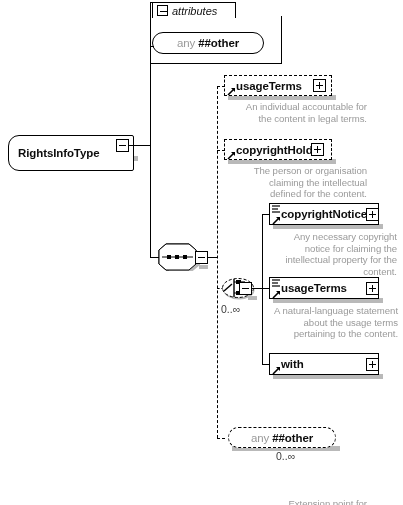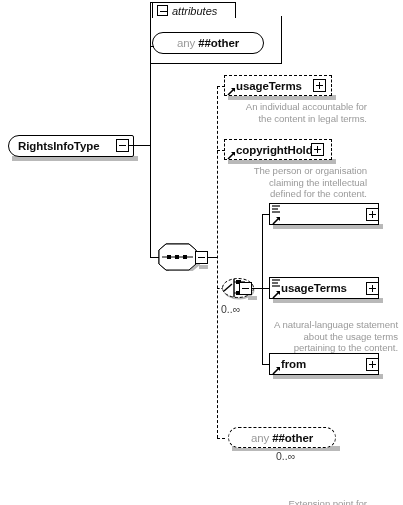--- a/index.html
+++ b/index.html
@@ -206,21 +206,21 @@
   <div class="attr-tab" style="left:152px; top:2px; width:84px; height:16px;">
     <div class="tog" style="position:relative; left:0; top:0; width:11px; height:11px;"></div>
     <span class="atitle">attributes</span>
   </div>
 
   <div class="anypill solid" style="left:152px; top:32px; width:112px; height:22px;">
     <span class="atxt"><span class="gray">any</span>&nbsp;<span class="blk">##other</span></span>
   </div>
 
   <div class="shadow" style="left:12px; top:156px; width:126px; height:5px;"></div>
-  <div class="typebox" style="left:8px; top:135px; width:126px; height:22px;">
+  <div class="typebox" style="left:8px; top:135px; width:126px; height:36px;">
     <span class="tlabel">RightsInfoType</span>
   </div>
   <div class="tog" style="left:116px; top:139px;"></div>
 
 
   <div class="ln-h" style="left:129px; top:145px; width:22px;"></div>
   <div class="ln-v" style="left:150px; top:46px; height:100px;"></div>
   <div class="ln-h" style="left:150px; top:46px; width:4px;"></div>
   <div class="ln-v" style="left:150px; top:145px; height:113px;"></div>
   <div class="ln-h" style="left:150px; top:257px; width:10px;"></div>
@@ -295,53 +295,58 @@
   <div class="occ" style="left:221px; top:303px;">0..∞</div>
 
   <div class="ln-h" style="left:252px; top:288px; width:10px;"></div>
   <div class="ln-v" style="left:262px; top:214px; height:150px;"></div>
   <div class="ln-h" style="left:262px; top:214px; width:8px;"></div>
   <div class="ln-h" style="left:262px; top:288px; width:8px;"></div>
   <div class="ln-h" style="left:262px; top:364px; width:8px;"></div>
 
   <div class="shadow" style="left:273px; top:224px; width:110px; height:5px;"></div>
   <div class="elbox solid" style="left:269px; top:203px; width:110px; height:22px;">
+    <span class="elname">copyrightNotice</span>
     <svg class="lines-icon" viewBox="0 0 8 9">
       <line x1="0" y1="1" x2="8" y2="1" stroke="#000" stroke-width="1.2"></line>
       <line x1="0" y1="4" x2="6" y2="4" stroke="#000" stroke-width="1.2"></line>
       <line x1="0" y1="7" x2="8" y2="7" stroke="#000" stroke-width="1.2"></line>
     </svg>
     <svg class="arrow-sw" viewBox="0 0 9 9">
       <path d="M1 8 L7 2" stroke="#000" stroke-width="1.6" fill="none"></path>
       <path d="M8 1 L8 5 L4 1 Z" fill="#000"></path>
     </svg>
   </div>
   <div class="tog plus" style="left:366px; top:208px;"></div>
+  <div class="desc" style="left:262px; top:231px; width:135px;">Any necessary copyright
+notice for claiming the
+intellectual property for the
+content.</div>
 
   <div class="shadow" style="left:273px; top:298px; width:110px; height:5px;"></div>
   <div class="elbox solid" style="left:269px; top:277px; width:110px; height:22px;">
     <span class="elname">usageTerms</span>
     <svg class="lines-icon" viewBox="0 0 8 9">
       <line x1="0" y1="1" x2="8" y2="1" stroke="#000" stroke-width="1.2"></line>
       <line x1="0" y1="4" x2="6" y2="4" stroke="#000" stroke-width="1.2"></line>
       <line x1="0" y1="7" x2="8" y2="7" stroke="#000" stroke-width="1.2"></line>
     </svg>
     <svg class="arrow-sw" viewBox="0 0 9 9">
       <path d="M1 8 L7 2" stroke="#000" stroke-width="1.6" fill="none"></path>
       <path d="M8 1 L8 5 L4 1 Z" fill="#000"></path>
     </svg>
   </div>
   <div class="tog plus" style="left:366px; top:282px;"></div>
-  <div class="desc" style="left:262px; top:319px; width:136px;">A natural-language statement
+  <div class="desc" style="left:262px; top:305px; width:136px;">A natural-language statement
 about the usage terms
 pertaining to the content.</div>
 
   <div class="shadow" style="left:273px; top:374px; width:110px; height:5px;"></div>
   <div class="elbox solid" style="left:269px; top:353px; width:110px; height:22px;">
-    <span class="elname">from</span>
+    <span class="elname">with</span>
     <svg class="arrow-sw" viewBox="0 0 9 9">
       <path d="M1 8 L7 2" stroke="#000" stroke-width="1.6" fill="none"></path>
       <path d="M8 1 L8 5 L4 1 Z" fill="#000"></path>
     </svg>
   </div>
   <div class="tog plus" style="left:366px; top:358px;"></div>
 
   <div class="shadow" style="left:232px; top:446px; width:108px; height:5px;"></div>
   <div class="anypill dashed" style="left:228px; top:427px; width:108px; height:21px;">
     <span class="atxt"><span class="gray">any</span>&nbsp;<span class="blk">##other</span></span>

